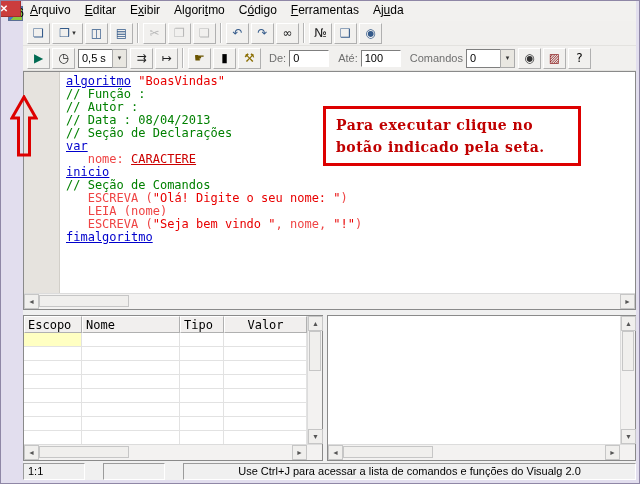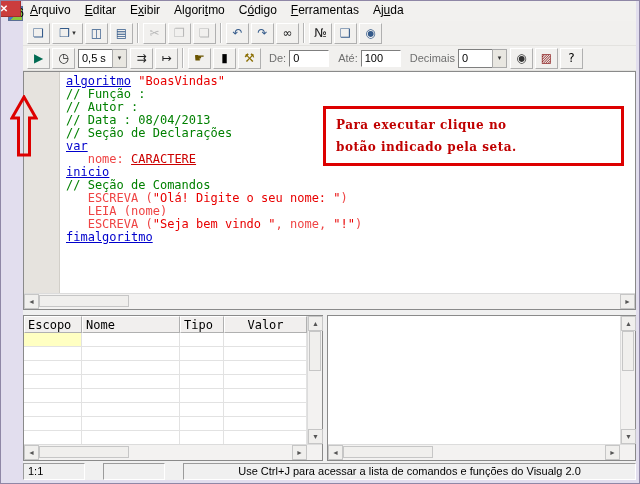--- a/index.html
+++ b/index.html
@@ -90,23 +90,23 @@
   .rp-row { flex:1; min-height:0; display:flex; }
   .rp-content { flex:1; background:#fff; }
 
   
   .statusbar { height:19px; flex:none; display:flex; align-items:stretch; padding-top:2px; background:#f0f0f0; font-size:11px;gap:16px; }
   .sb-cell { border:1px solid; border-color:#9b9b9b #ffffff #ffffff #9b9b9b; background:#f0f0f0;
              margin-right:2px; padding:1px 4px; overflow:hidden; white-space:nowrap; }
   .sb-c1 { width:62px; flex:none; } .sb-c2 { width:62px; flex:none; } .sb-c3 { flex:1; margin-right:0;text-align:center; }
 
   
-  .annotation { position:absolute; left:322px; top:105px; width:301px; background:#fff; border:3px solid #dd0000;
+  .annotation { position:absolute; left:322px; top:105px; width:258px; background:#fff; border:3px solid #dd0000;
                 padding:5px 10px; z-index:6; font-family:"DejaVu Serif", serif; font-weight:bold;
-                font-size:12px; line-height:22px; color:#c00000; letter-spacing:0.5px; }
+                font-size:14px; line-height:22px; color:#c00000; letter-spacing:0.5px; }
   .ann-line { display:block; }
   .red-arrow { position:absolute; left:9px; top:94px; z-index:6; }
 </style>
 </head>
 <body>
 
 <div class="window">
 
   <div class="titlebar">
     <div class="app-icon"></div>
@@ -212,21 +212,21 @@
         </button>
         <span class="tb-field">
           <span class="tb-label">De:</span>
           <input class="tb-input" value="0" style="">
         </span>
         <span class="tb-field">
           <span class="tb-label">Até:</span>
           <input class="tb-input" value="100" style="">
         </span>
         <span class="tb-field">
-          <span class="tb-label">Decimais</span>
+          <span class="tb-label">Comandos</span>
           <span class="tb-combo">
             <span class="tb-combo-val">0</span>
             <span class="tb-combo-arrow">▾</span>
           </span>
         </span>
         <button class="tb-btn">
           <span class="tb-glyph" style="color: rgb(51, 51, 51);">◉</span>
         </button>
         <button class="tb-btn">
           <span class="tb-glyph" style="color: rgb(139, 26, 26);">▨</span>

